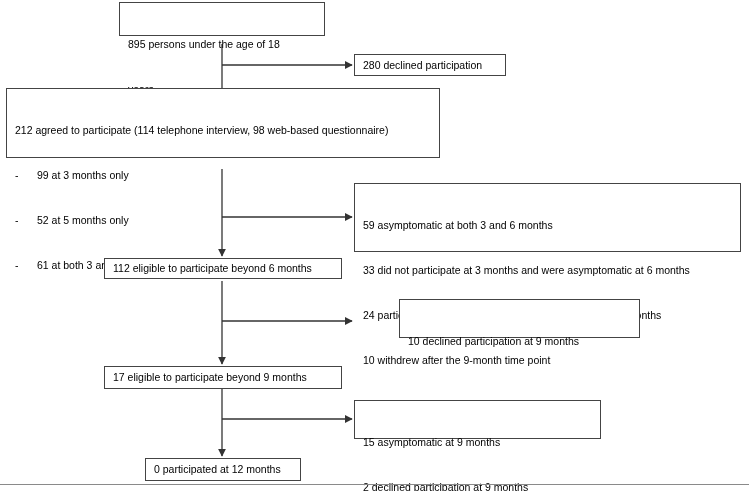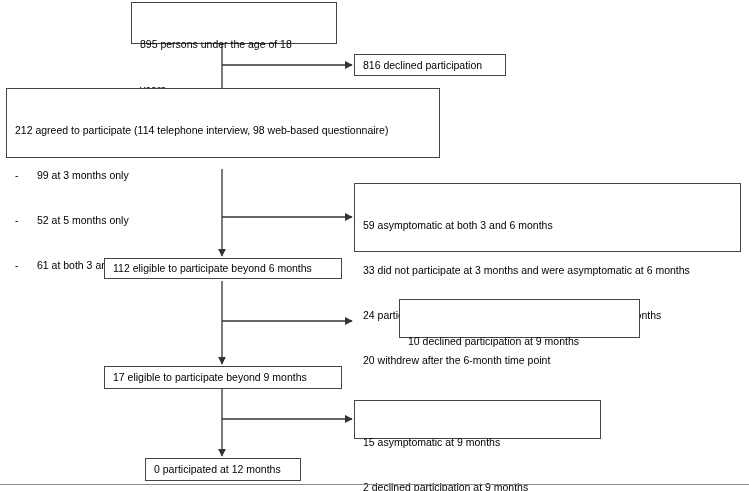--- a/index.html
+++ b/index.html
@@ -88,41 +88,41 @@
 
     <path d="M 222 281 L 222 364" stroke="#333333" stroke-width="1.3" fill="none" marker-end="url(#arrow)"></path>
 
     <path d="M 222 321 L 352 321" stroke="#333333" stroke-width="1.3" fill="none" marker-end="url(#arrow)"></path>
 
     <path d="M 222 389 L 222 456" stroke="#333333" stroke-width="1.3" fill="none" marker-end="url(#arrow)"></path>
 
     <path d="M 222 419 L 352 419" stroke="#333333" stroke-width="1.3" fill="none" marker-end="url(#arrow)"></path>
   </svg>
 
-  <div class="node" style="left:119px; top:2px; width:206px; height:42px;margin-left:12px;">
+  <div class="node" style="left:119px; top:2px; width:206px; height:34px;">
     <span class="line">895 persons under the age of 18</span>
     <span class="line">years</span>
   </div>
 
   <div class="node single" style="left:354px; top:54px; width:152px; height:22px;">
-    <span class="line">816 declined participation</span>
+    <span class="line">280 declined participation</span>
   </div>
 
   <div class="node" style="left:6px; top:88px; width:434px; height:70px;">
     <span class="line">212 agreed to participate (114 telephone interview, 98 web-based questionnaire)</span>
     <span class="bullet-row"><span class="dash">-</span><span>99 at 3 months only</span></span>
     <span class="bullet-row"><span class="dash">-</span><span>52 at 5 months only</span></span>
     <span class="bullet-row"><span class="dash">-</span><span>61 at both 3 and 6 months</span></span>
   </div>
 
   <div class="node" style="left:354px; top:183px; width:387px; height:69px;">
     <span class="line">59 asymptomatic at both 3 and 6 months</span>
     <span class="line">33 did not participate at 3 months and were asymptomatic at 6 months</span>
     <span class="line">24 participated at 3 months and were asymptomatic at 6 months</span>
-    <span class="line">20 withdrew after the 6-month time point</span>
+    <span class="line">10 withdrew after the 9-month time point</span>
   </div>
 
   <div class="node single" style="left:104px; top:258px; width:238px; height:21px;">
     <span class="line">112 eligible to participate beyond 6 months</span>
   </div>
 
   <div class="node" style="left:354px; top:299px; width:241px; height:39px;margin-left:45px;">
     <span class="line">10 declined participation at 9 months</span>
   </div>
 

